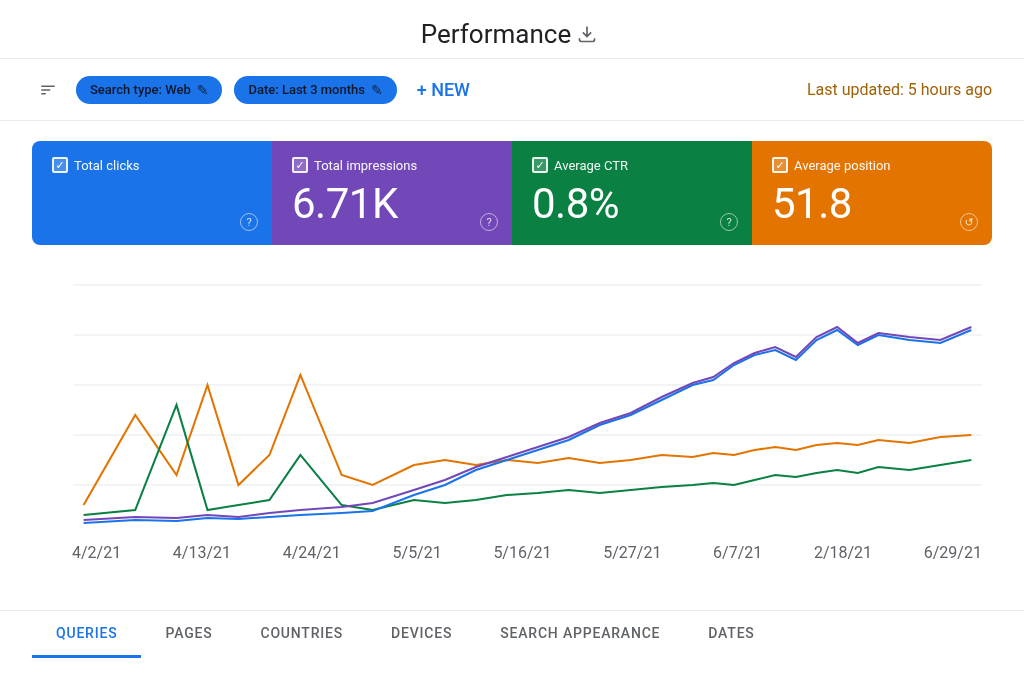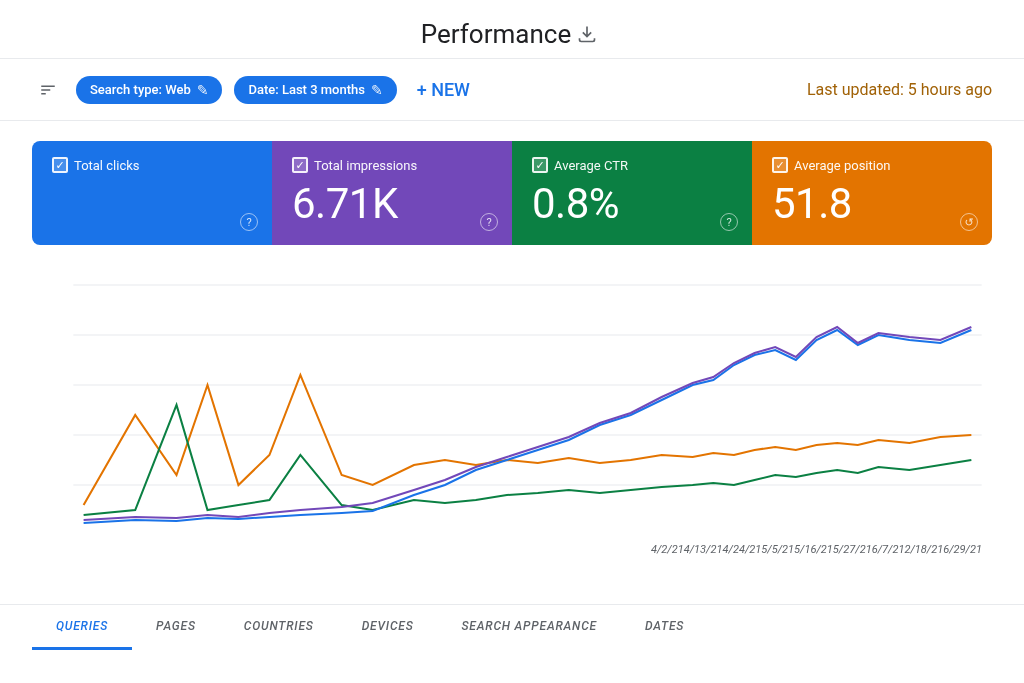--- a/index.html
+++ b/index.html
@@ -56,21 +56,21 @@
       align-items: center;
       justify-content: center;
       cursor: pointer;
       color: #5f6368;
     }
     .filter-chip {
       display: flex;
       align-items: flex-start;
       gap: 6px;
       background: #1a73e8;
-      color: #ffffff;
+      color: #0f172a;
       border-radius: 20px;
       padding: 6px 14px;
       font-size: 13px;
       font-weight: 500;
       cursor: pointer;
     }
     .filter-chip .edit-icon {
       font-size: 14px;
       opacity: 0.9;
     }
@@ -161,44 +161,42 @@
       padding: 10px 0 40px 0;
       position: relative;
     }
     .chart-svg {
       width: 100%;
       height: 260px;
     }
     
     .date-labels {
       display: flex;
-      justify-content: flex-end;
+      justify-content: space-between;
       padding: 4px 10px 0 40px;
-      font-size: 11px;
+      font-size: 16px;
       color: #5f6368;
-      font-style: italic;
     }
     
     .bottom-tabs {
       display: flex;
       border-top: 1px solid #e8eaed;
       padding: 0 32px;
       margin-top: 8px;
       background: #fff;
     }
     .bottom-tab {
       padding: 14px 24px;
-      font-size: 12px;
+      font-size: 14px;
       font-weight: 500;
       color: #5f6368;
       letter-spacing: 0.8px;
       text-transform: uppercase;
       cursor: pointer;
       border-bottom: 3px solid transparent;
-      font-style: italic;
     }
     .bottom-tab.active {
       color: #1a73e8;
       border-bottom: 3px solid #1a73e8;
     }
   </style>
 </head>
 <body>
 
 <div class="page-wrapper">

